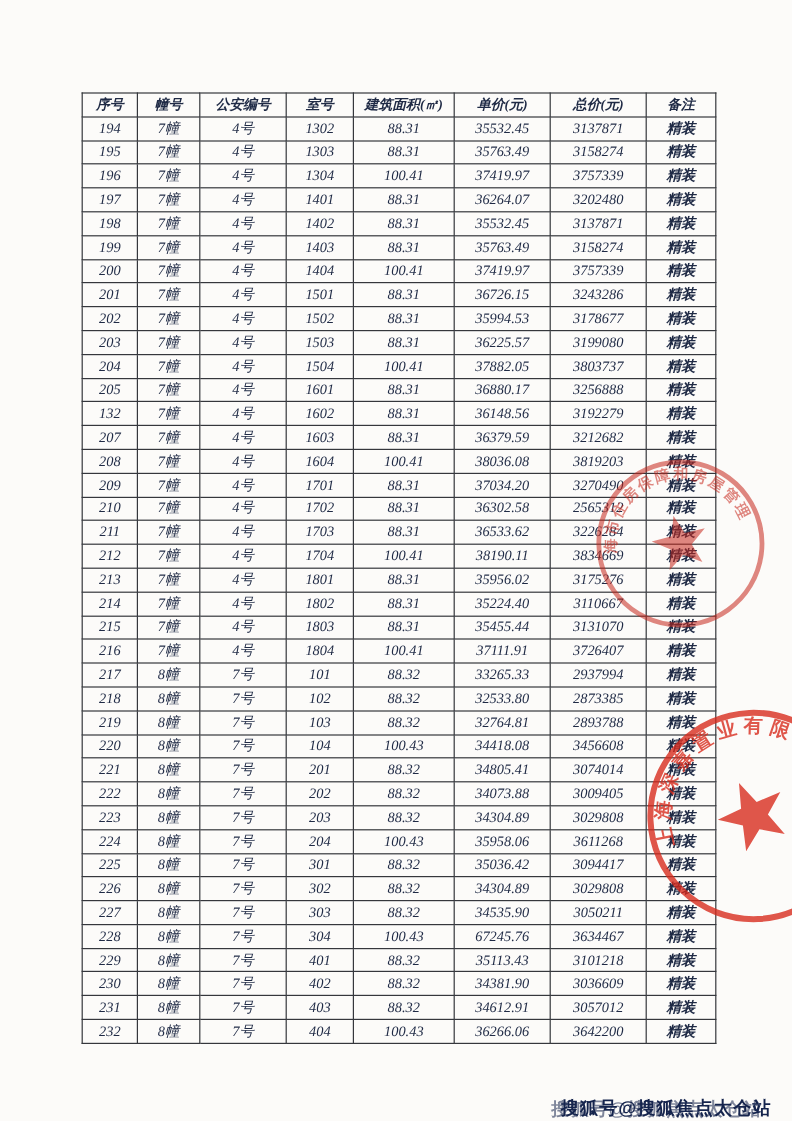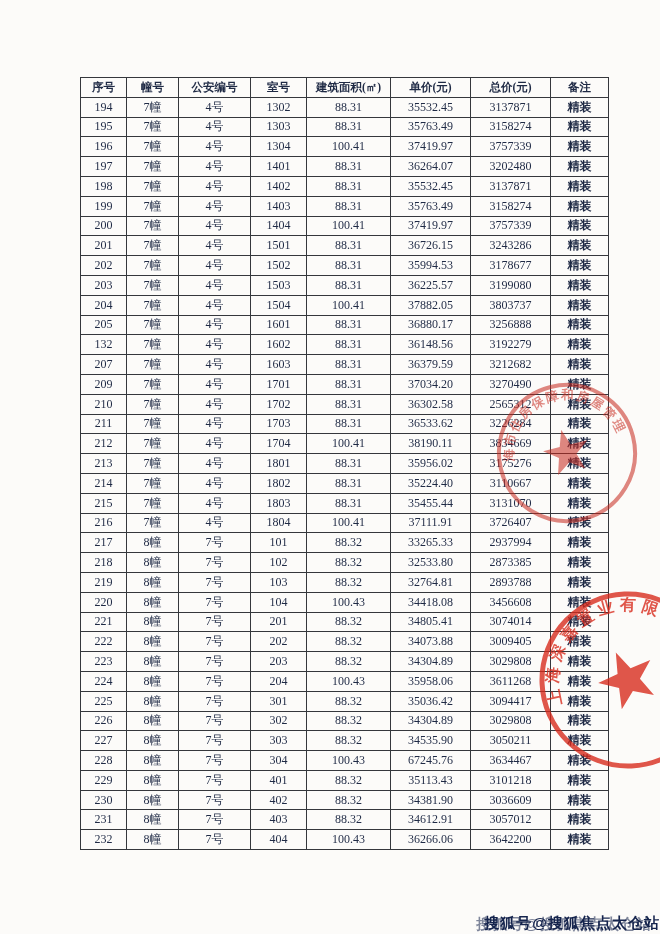--- a/index.html
+++ b/index.html
@@ -5,22 +5,23 @@
   * { margin:0; padding:0; box-sizing:border-box; }
   html,body { width:660px; height:934px; }
   body {
     position:relative;
     background:#fcfbf9;
     overflow:hidden;
     font-family:"Liberation Serif", serif;
   }
   .table-wrap {
     position:absolute;
-    left:80px;
+    left:68px;
     top:77px;
+    font-style:italic;
   }
   table {
     border-collapse:collapse;
     table-layout:fixed;
     width:528px;
   }
   th, td {
     border:1px solid #35373c;
     text-align:center;
     vertical-align:middle;
@@ -47,21 +48,21 @@
     transform:rotate(-14deg);
   }
   .stamp-lower {
     left:533px;
     top:585px;
     opacity:0.78;
     transform:rotate(-24deg);
   }
   .watermark {
     position:absolute;
-    right:0;
+    right:17px;
     bottom:1px;
     font-family:"Liberation Sans", sans-serif;
     font-weight:bold;
     font-size:15px;
     color:#15244d;
     letter-spacing:1px;
     text-shadow:-8px 1px 0 rgba(21,36,77,0.55);
     white-space:nowrap;
   }
 </style>
@@ -224,20 +225,30 @@
           <td class="remark">精装</td>
         </tr>
         <tr>
           <td>207</td>
           <td>7幢</td>
           <td>4号</td>
           <td>1603</td>
           <td>88.31</td>
           <td>36379.59</td>
           <td>3212682</td>
+          <td class="remark">精装</td>
+        </tr>
+        <tr>
+          <td>208</td>
+          <td>7幢</td>
+          <td>4号</td>
+          <td>1604</td>
+          <td>100.41</td>
+          <td>38036.08</td>
+          <td>3819203</td>
           <td class="remark">精装</td>
         </tr>
         <tr>
           <td>209</td>
           <td>7幢</td>
           <td>4号</td>
           <td>1701</td>
           <td>88.31</td>
           <td>37034.20</td>
           <td>3270490</td>

